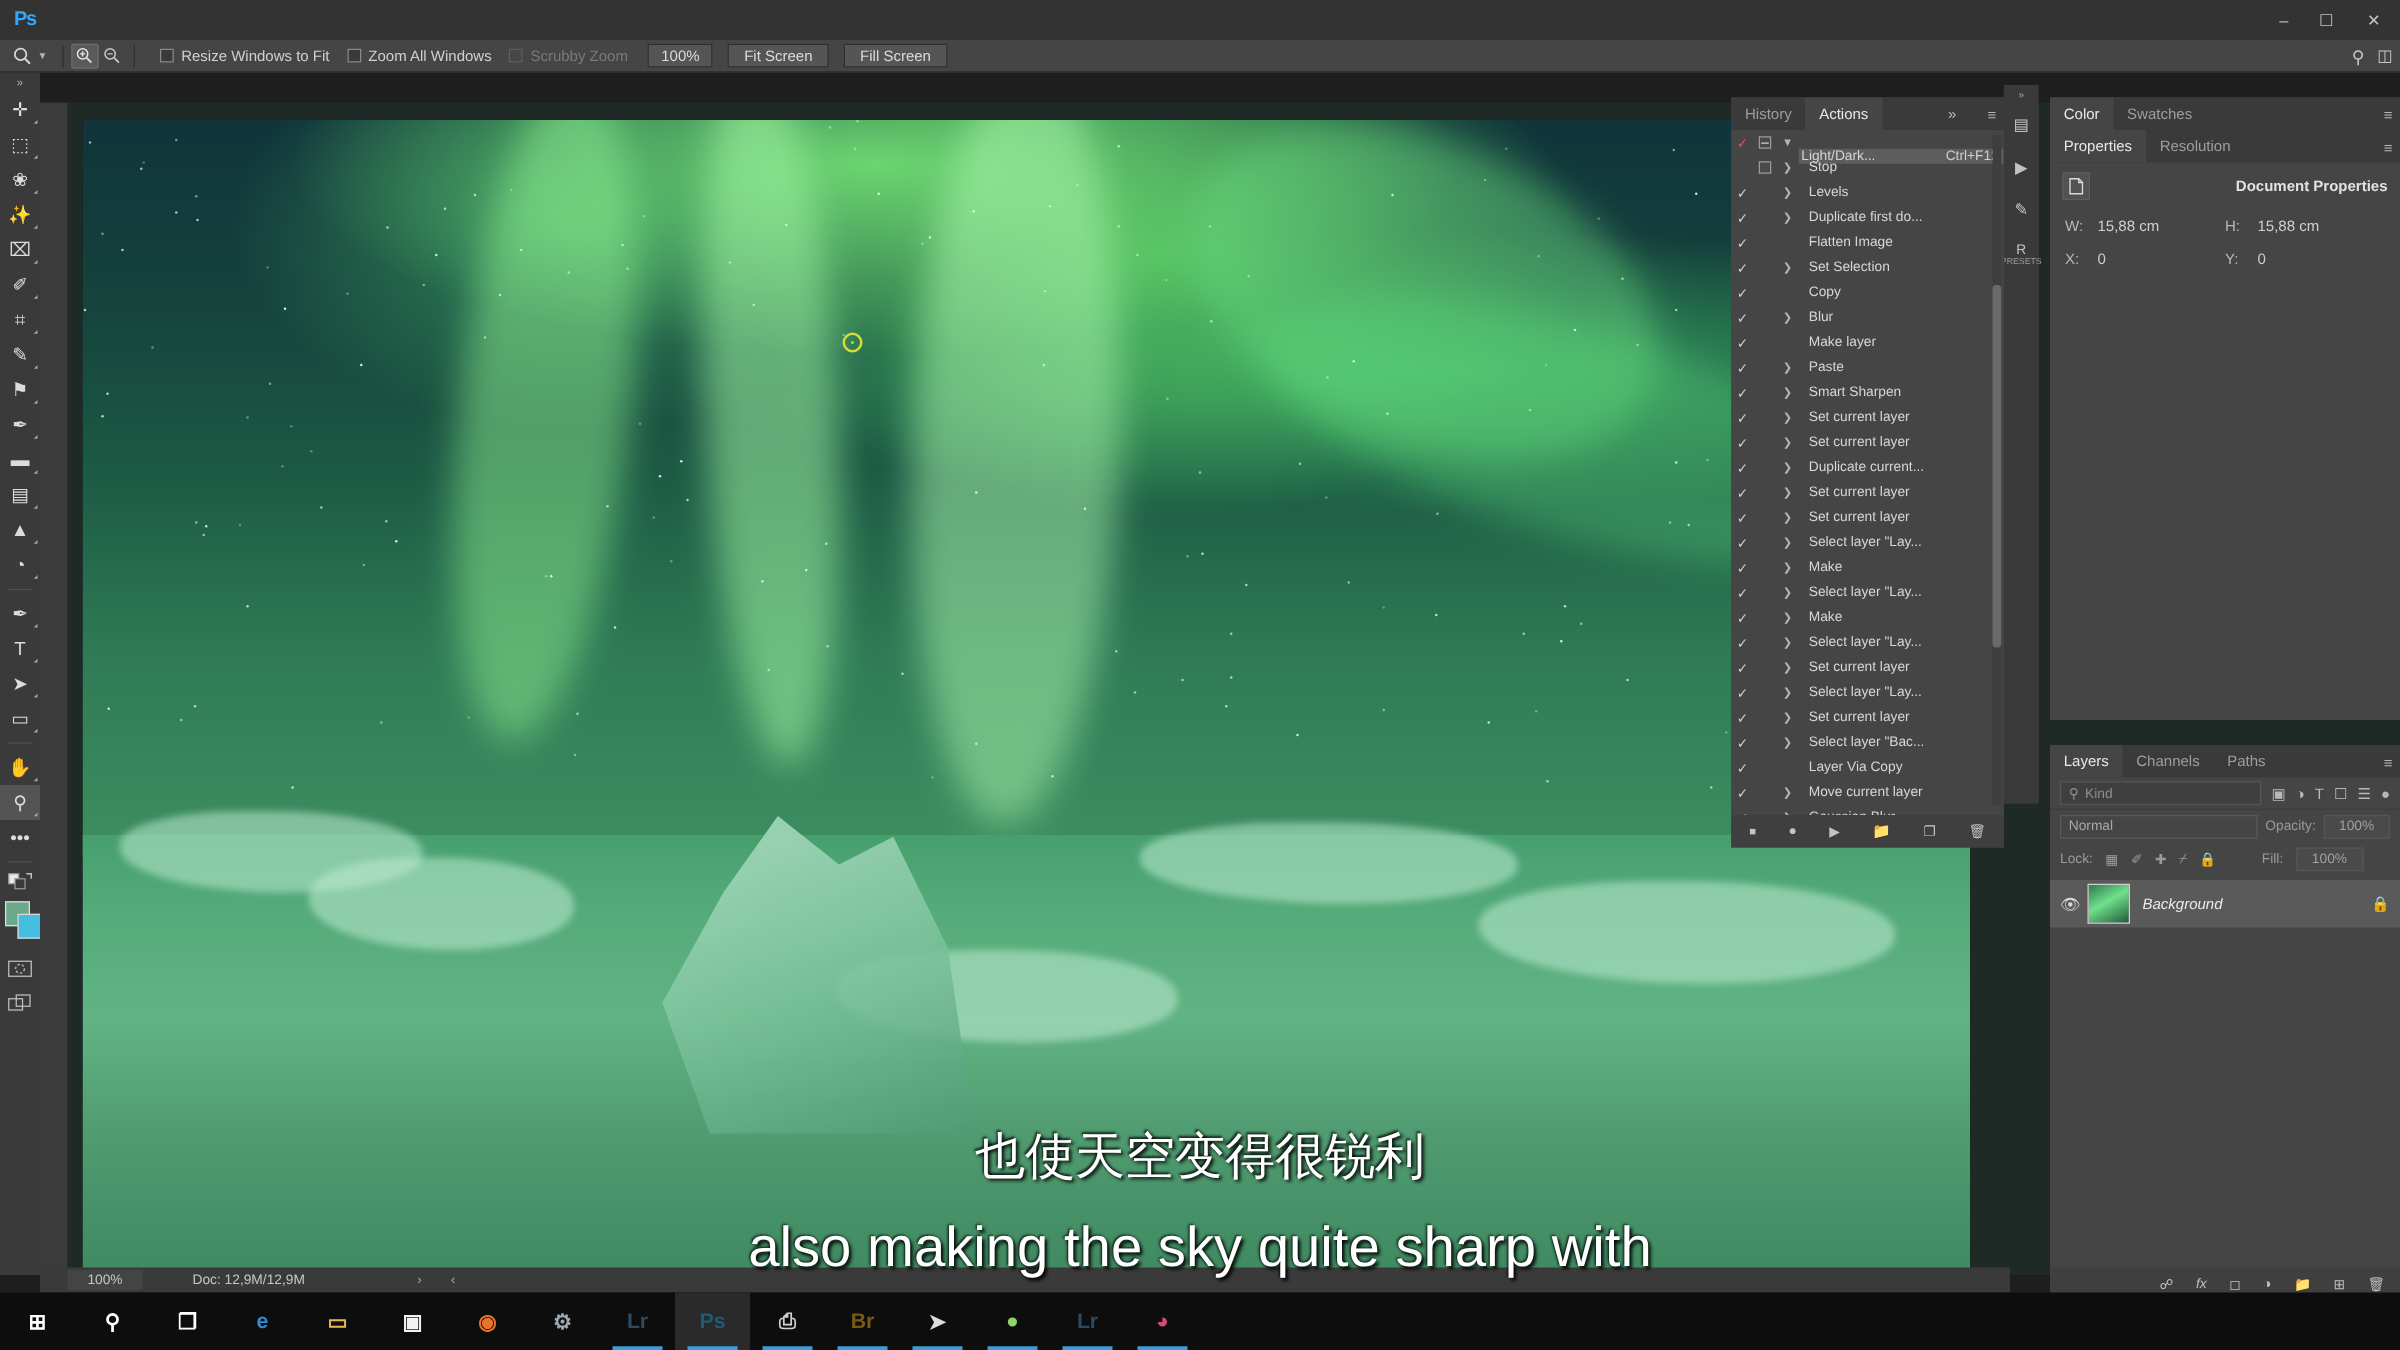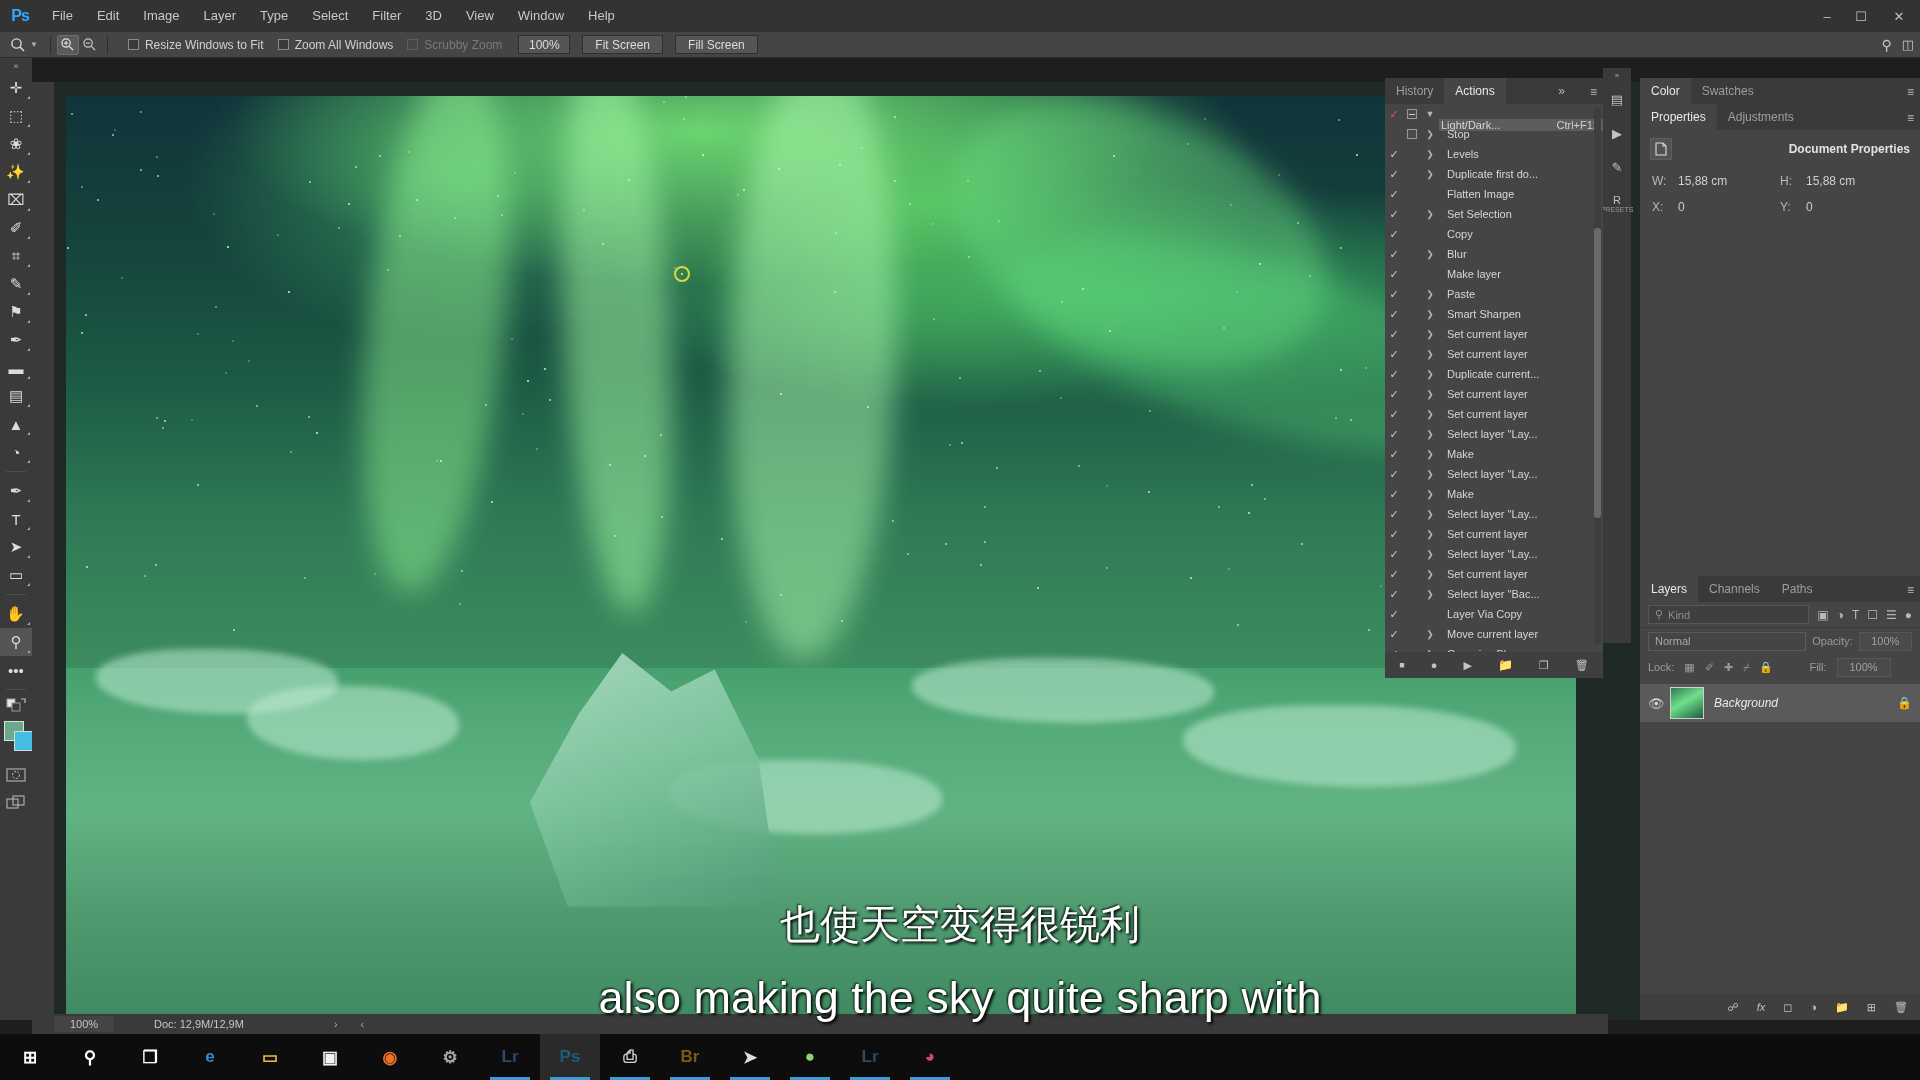--- a/index.html
+++ b/index.html
@@ -160,21 +160,21 @@
   .prop-doc-ic { width:22px; height:22px; background:#525252; border:1px solid #5e5e5e;
     display:flex; align-items:center; justify-content:center; margin-right:8px; }
   .prop-title { font-size:12px; color:#e2e2e2; font-weight:bold; }
   .prop-grid { display:flex; padding:10px 12px 2px; font-size:12px; color:#cfcfcf; }
   .prop-cell { display:flex; align-items:center; width:50%; }
   .prop-lbl { color:#b8b8b8; margin-right:8px; width:18px; }
   .prop-res { padding:12px 12px; font-size:12px; color:#cfcfcf;
     border-top:1px solid #3c3c3c; margin-top:6px; }
 
   
-  #layers-panel { left:1640px; top:576px; width:280px; height:444px; }
+  #layers-panel { left:1640px; top:596px; width:280px; height:444px; }
   .lay-filter { height:26px; display:flex; align-items:center; padding:0 8px;
     gap:8px; border-bottom:1px solid #3c3c3c; }
   .lay-kind { flex:1; height:19px; background:#3f3f3f; border:1px solid #565656;
     display:flex; align-items:center; padding:0 6px; color:#8e8e8e; font-size:11px; }
   .lay-fic { color:#b8b8b8; font-size:12px; }
   .lay-blend { height:26px; display:flex; align-items:center; padding:0 8px;
     gap:6px; }
   .lay-blend-sel { width:160px; height:19px; background:#454545; border:1px solid #5a5a5a;
     display:flex; align-items:center; padding:0 6px; color:#a8a8a8; font-size:11px; }
   .lay-op-lbl { color:#9a9a9a; font-size:11px; }
@@ -219,33 +219,20 @@
   .sub-cn { bottom:128px; font-size:40px; }
   .sub-en { bottom:56px; font-size:45px; }
 </style>
 </head>
 <body>
 
 <div id="app">
 
   <div class="menubar">
     <div class="ps-logo">Ps</div>
-    <div id="menu-items" style="display:flex">
-        <div class="menu-item">File</div>
-        <div class="menu-item">Edit</div>
-        <div class="menu-item">Image</div>
-        <div class="menu-item">Layer</div>
-        <div class="menu-item">Type</div>
-        <div class="menu-item">Select</div>
-        <div class="menu-item">Filter</div>
-        <div class="menu-item">3D</div>
-        <div class="menu-item">View</div>
-        <div class="menu-item">Window</div>
-        <div class="menu-item">Help</div>
-      </div>
     <div class="win-controls">
       <div class="win-btn">–</div>
       <div class="win-btn">☐</div>
       <div class="win-btn last">✕</div>
     </div>
   </div>
 
   <div class="optionsbar">
     <div class="opt-tool">
       <svg width="16" height="16" viewBox="0 0 16 16">
@@ -791,21 +778,21 @@
     <div class="ptabs">
       <div class="ptab active">Color</div>
       <div class="ptab">Swatches</div>
       <div class="pmenu">≡</div>
     </div>
   </div>
 
   <div class="panel" id="props-panel">
     <div class="ptabs">
       <div class="ptab active">Properties</div>
-      <div class="ptab">Adjustments</div>
+      <div class="ptab">Resolution</div>
       <div class="pmenu">≡</div>
     </div>
     <div class="prop-head">
       <div class="prop-doc-ic">
         <svg width="12" height="14" viewBox="0 0 12 14">
             <path d="M1 1 h7 l3 3 v9 h-10 z" fill="none" stroke="#dcdcdc" stroke-width="1.1"></path>
             <path d="M8 1 v3 h3" fill="none" stroke="#dcdcdc" stroke-width="1.1"></path>
           </svg>
       </div>
       <div class="prop-title">Document Properties</div>

